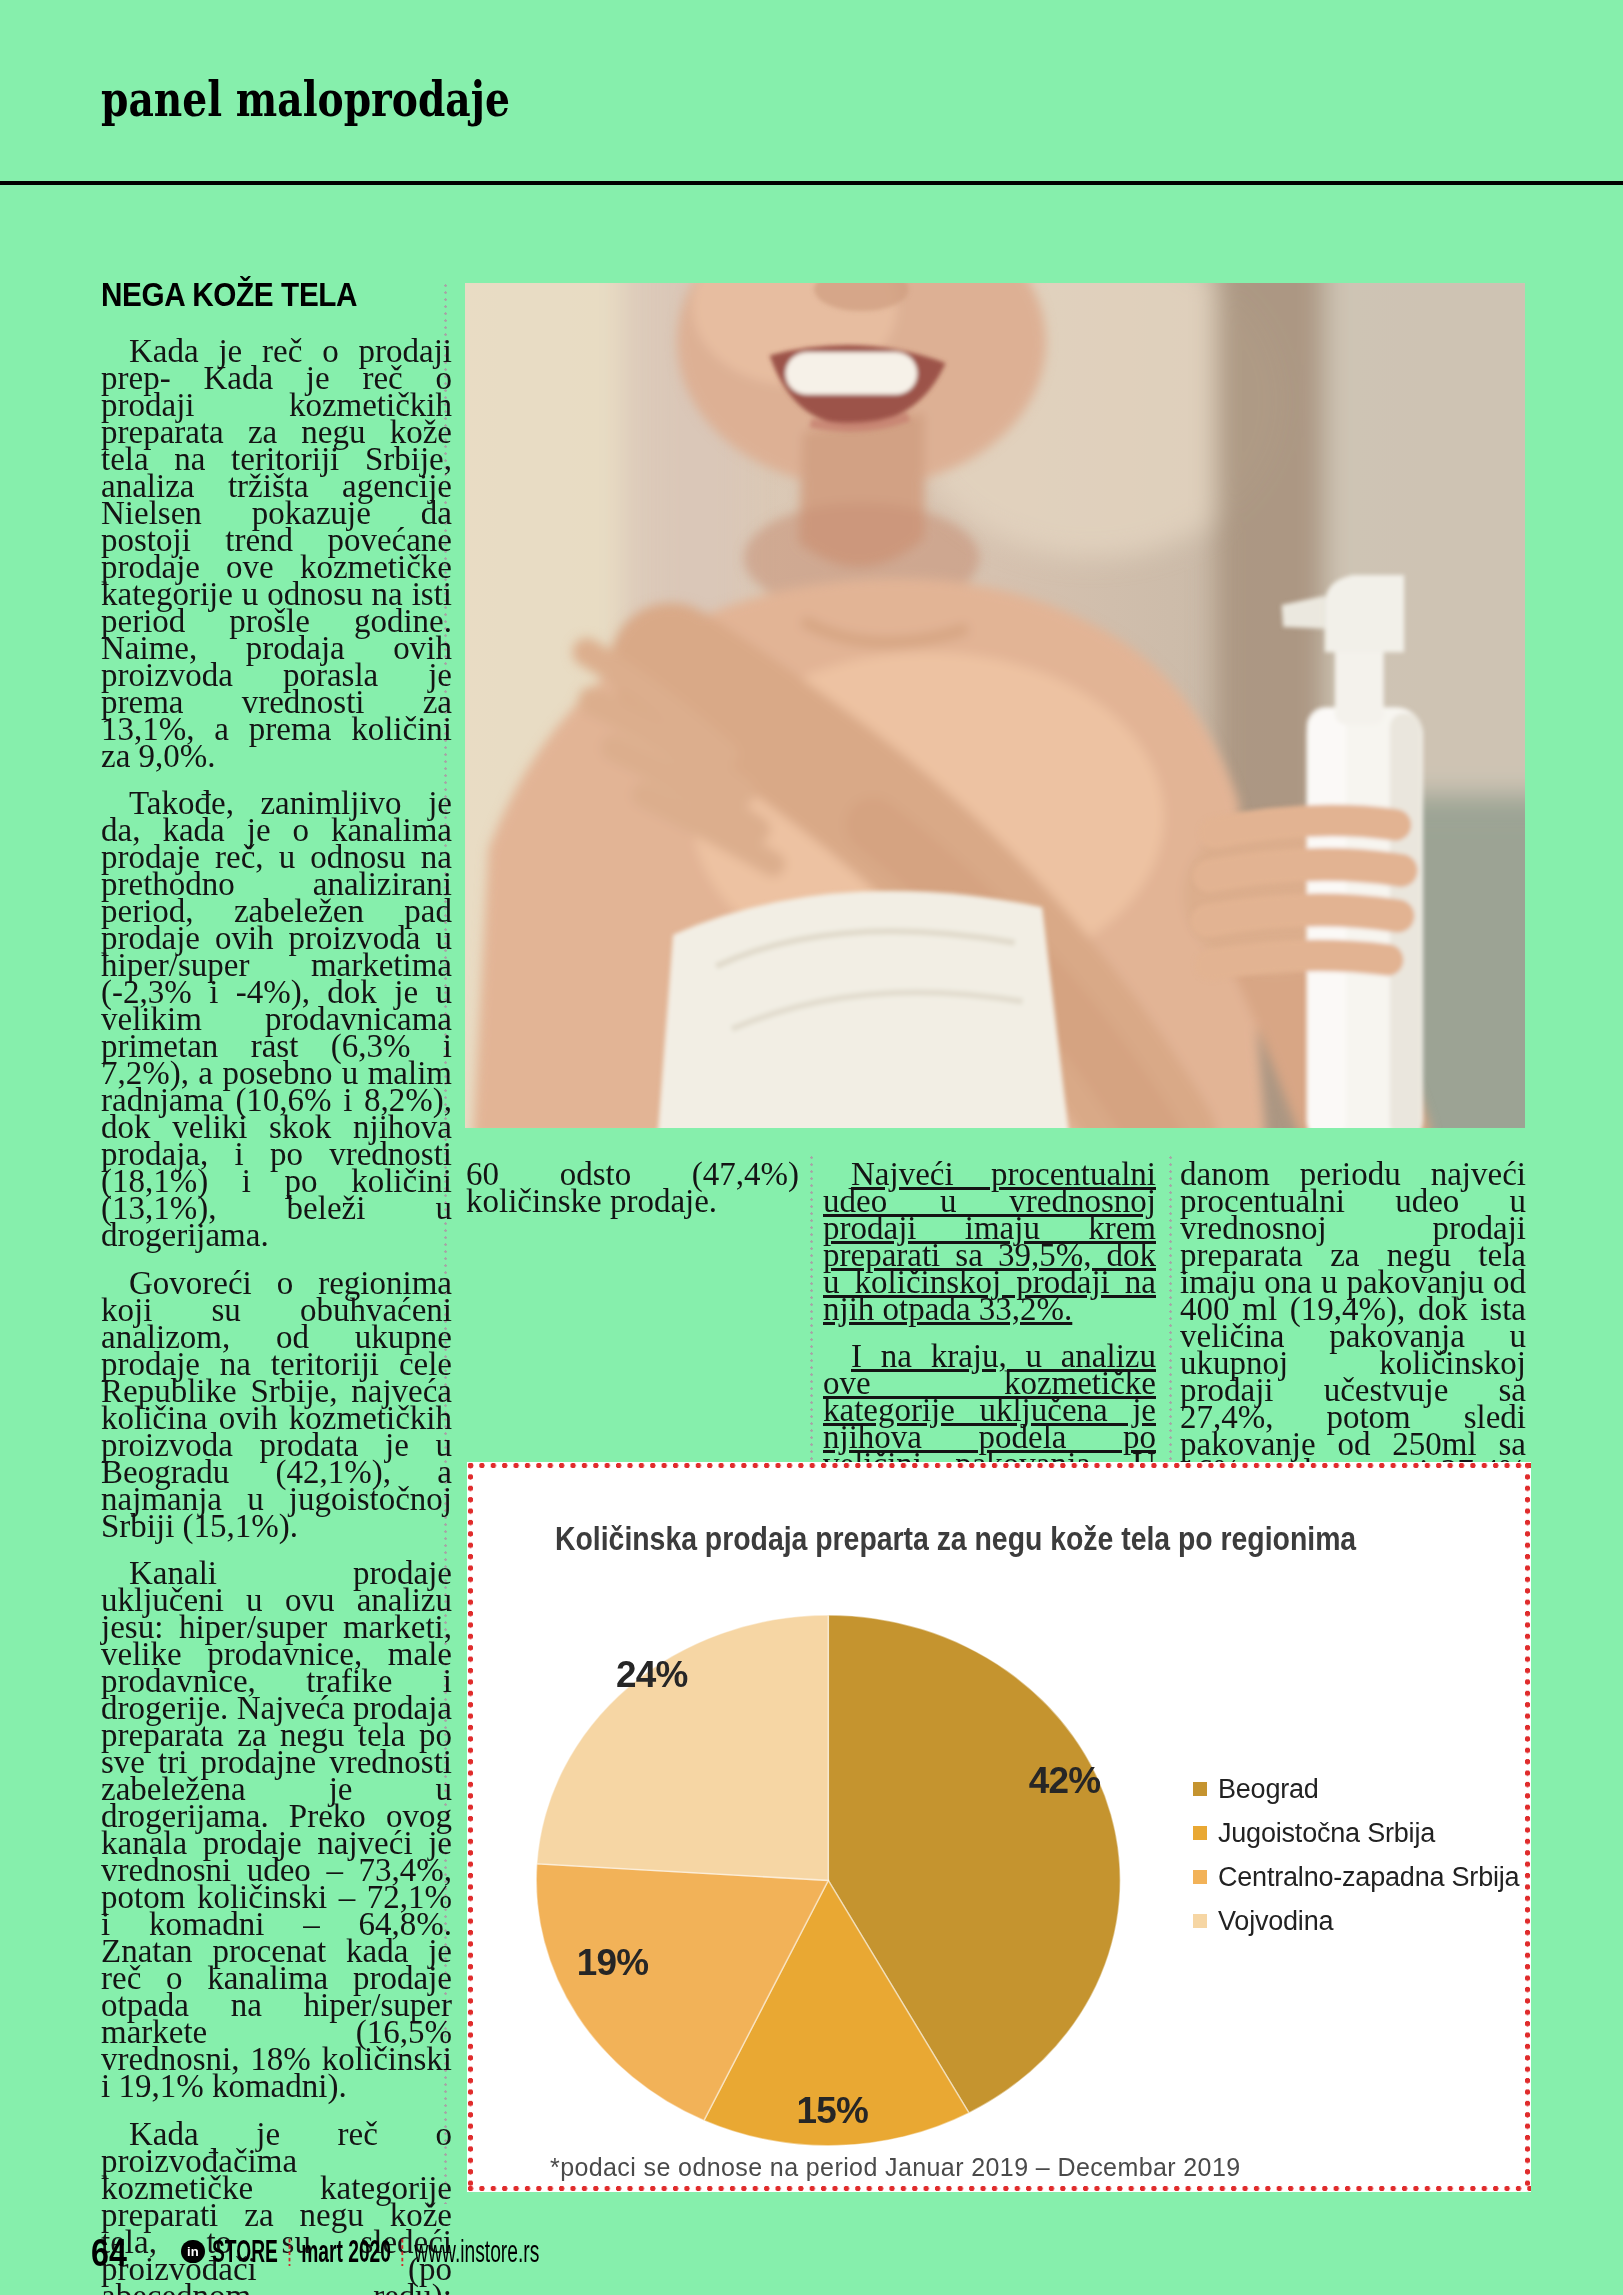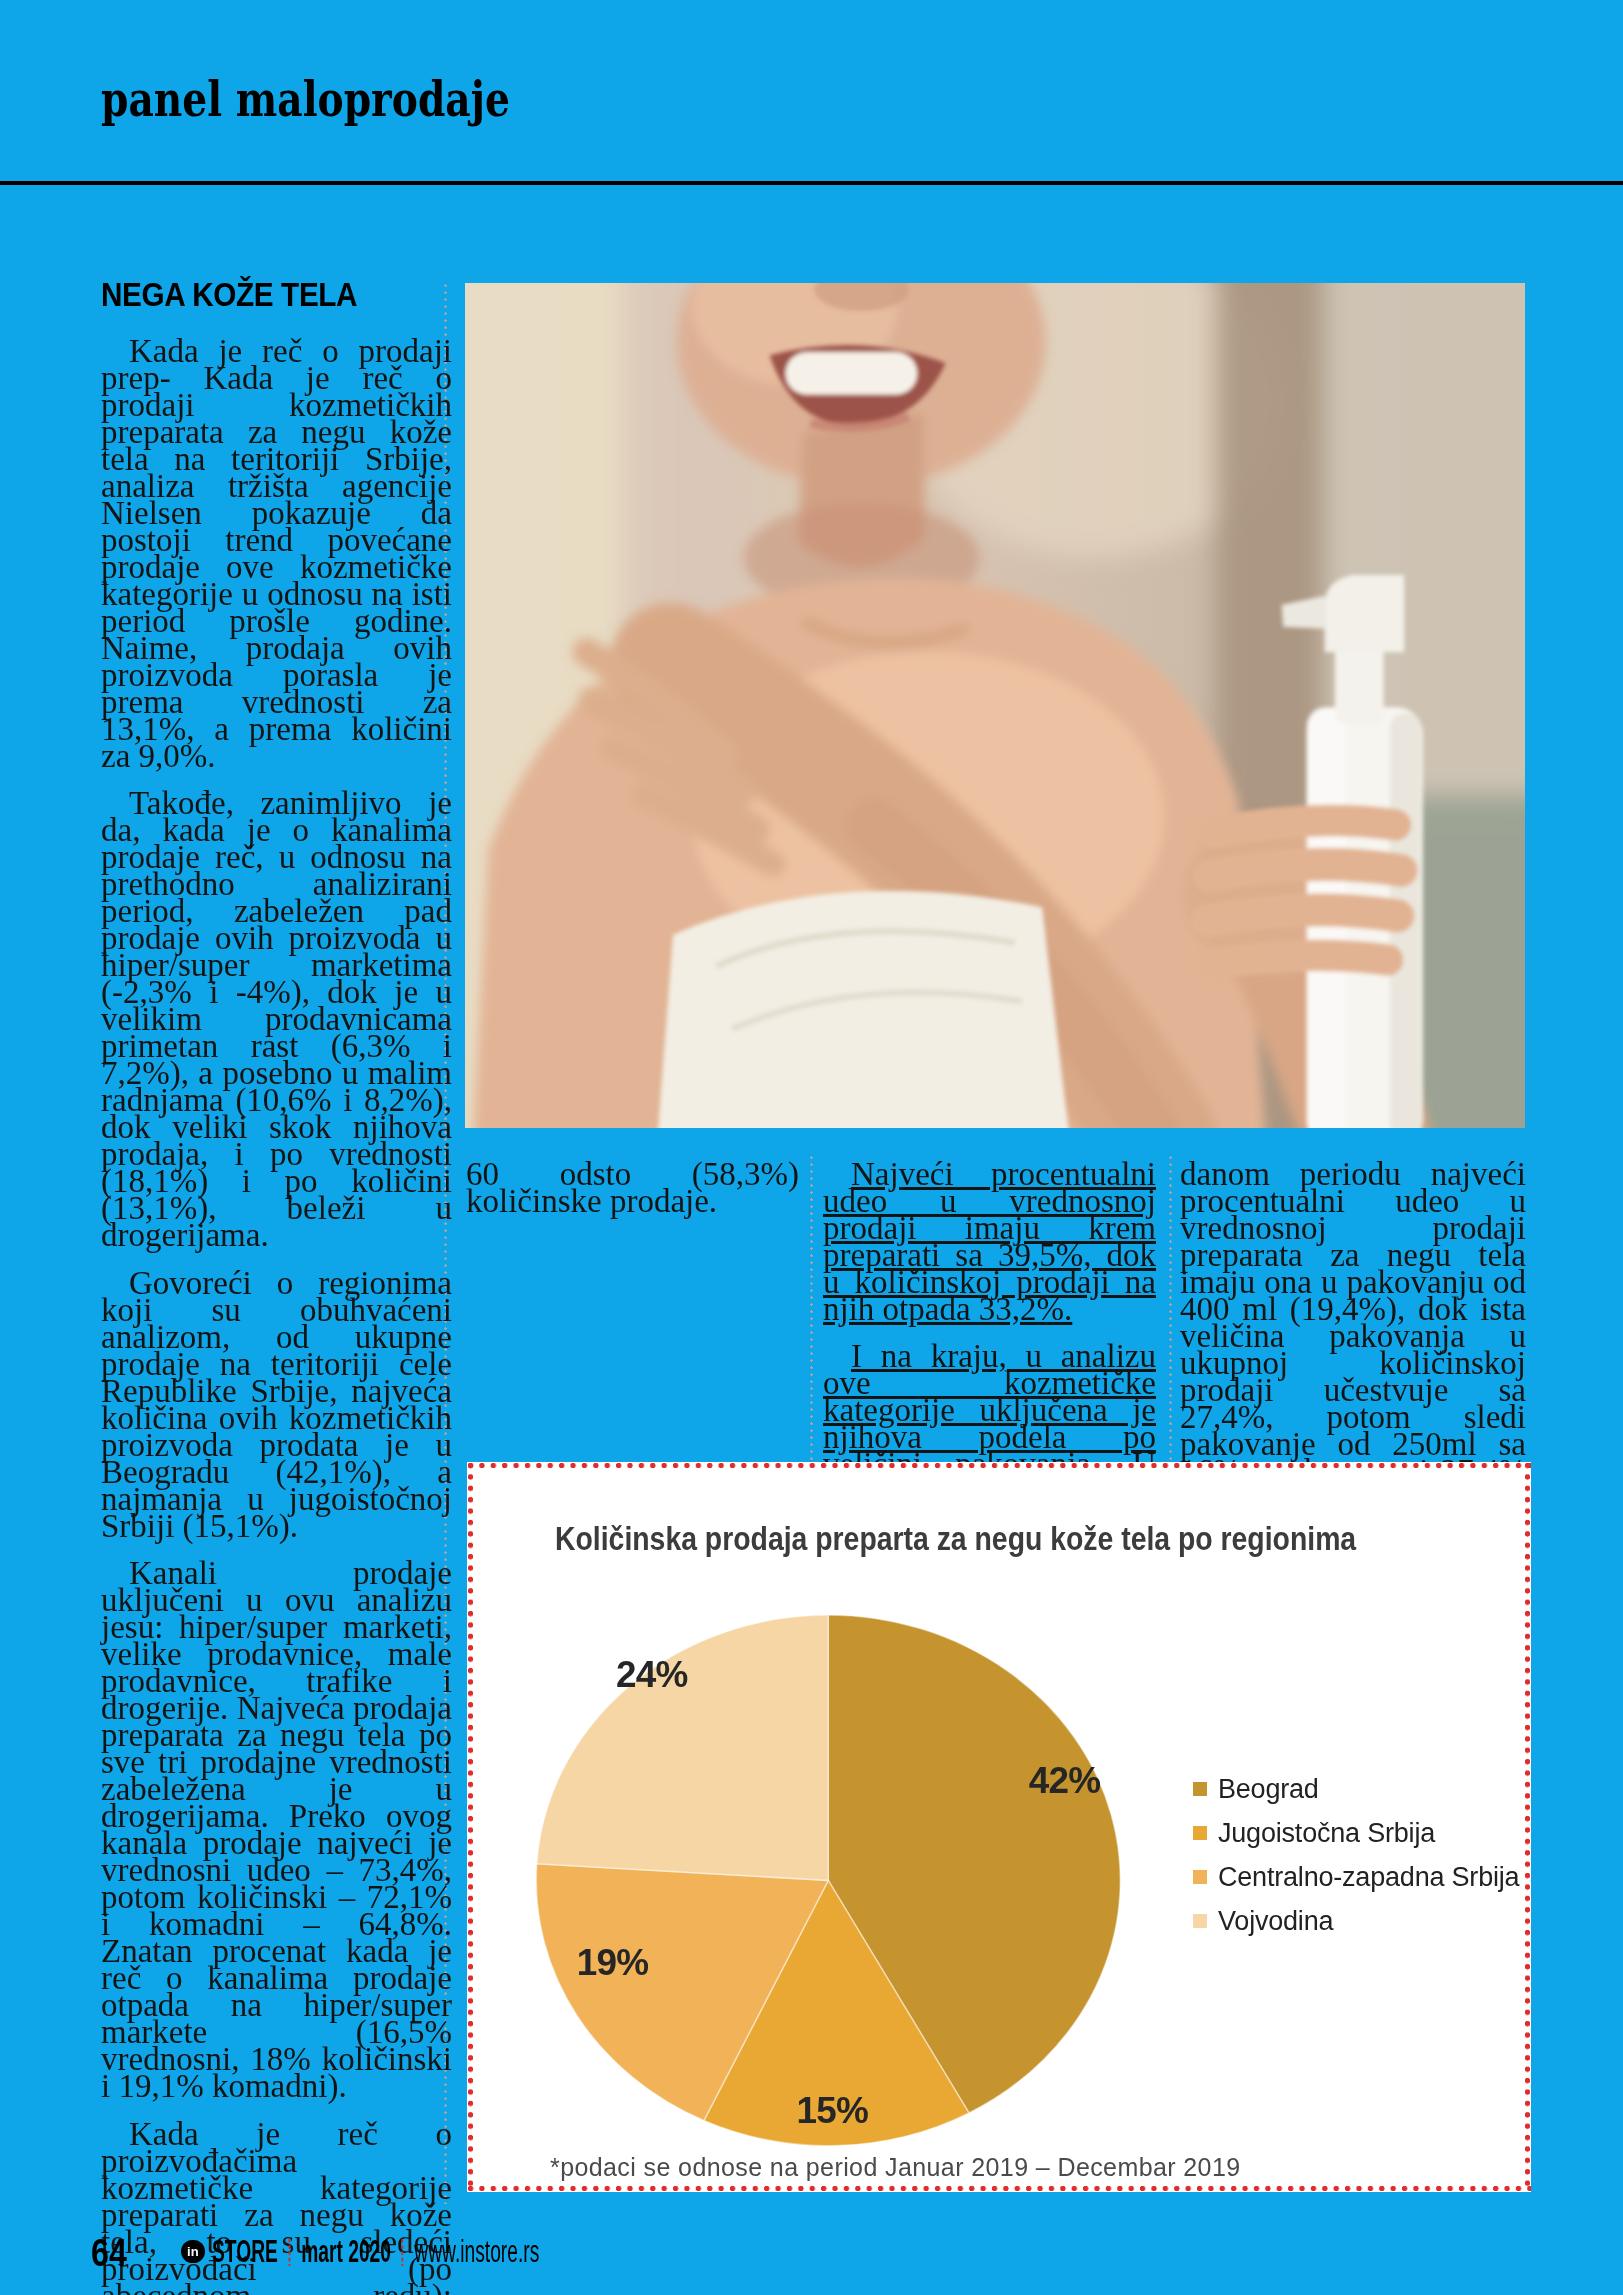--- a/index.html
+++ b/index.html
@@ -1,16 +1,16 @@
 <!DOCTYPE html>
 <html style="font-size:12.6px"><head>
 <meta charset="utf-8">
 <style>
   html,body { margin:0; padding:0; background:#ffffff; }
-  #page { position:relative; width:1623px; height:2295px; background:#0ea5e9; overflow:hidden;
+  #page { position:relative; width:1623px; height:2295px; background:#86efac; overflow:hidden;
           font-family:"Liberation Serif", serif; color:#141414; }
 
   
   .kicker { position:absolute; left:101px; top:75px; font-family:"DejaVu Serif", serif; font-weight:bold;
             font-size:49px; line-height:1; white-space:nowrap; transform:scaleX(.8); transform-origin:left top; color:#000; }
   .kicker-rule { position:absolute; left:0; top:181px; width:1623px; height:3.9px; background:#000; }
 
   .article-title { position:absolute; left:101px; top:276px; font-family:"Liberation Sans", sans-serif;
             font-weight:bold; font-size:33px; letter-spacing:-0.4px; white-space:nowrap;
             transform:scaleX(.9); transform-origin:left top; color:#000; }
@@ -162,21 +162,21 @@
         </g>
         <ellipse cx="505" cy="8" rx="60" ry="28" fill="#cf9c7f" opacity=".7"></ellipse>
         <path d="M 388 92 Q 505 62 612 102 Q 575 185 480 180 Q 415 172 388 92 Z" fill="#9c5348"></path>
         <rect x="408" y="88" width="168" height="54" rx="27" fill="#f6f1e8"></rect>
         <path d="M 440 178 Q 505 192 565 170" stroke="#c57f6f" stroke-width="12" fill="none" opacity=".8"></path>
       </g>
     </svg>
   </figure>
 
   <div class="col" id="col2">
-    <p class="noindent">60 odsto (58,3%) količinske prodaje.</p>
+    <p class="noindent">60 odsto (47,4%) količinske prodaje.</p>
   </div>
   <div class="col" id="col3">
     <p class="indent">Najveći procentualni udeo u vrednosnoj prodaji imaju krem preparati sa 39,5%, dok u količinskoj prodaji na njih otpada 33,2%.</p>
     <p class="indent">I na kraju, u analizu ove kozmetičke kategorije uključena je njihova podela po veličini pakovanja. U sagle-</p>
   </div>
   <div class="col" id="col4">
     <p class="noindent">danom periodu najveći procentualni udeo u vrednosnoj prodaji preparata za negu tela imaju ona u pakovanju od 400 ml (19,4%), dok ista veličina pakovanja u ukupnoj količinskoj prodaji učestvuje sa 27,4%, potom sledi pakovanje od 250ml sa 16% vrednosnog i 27,4% količinskog učešća.</p>
   </div>
 
   <div id="chart-box">

